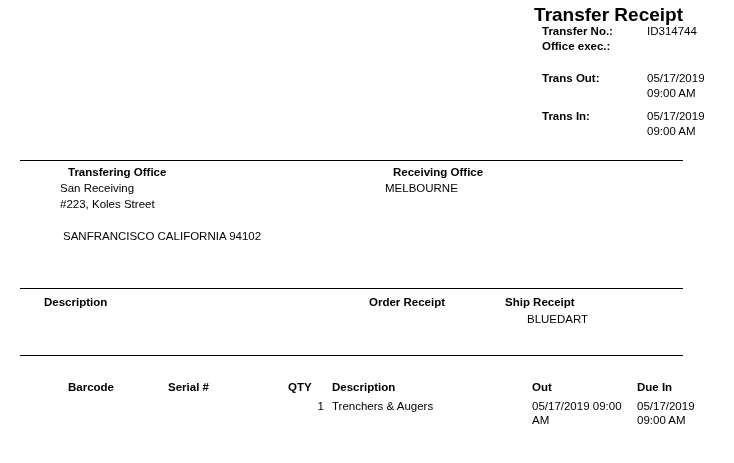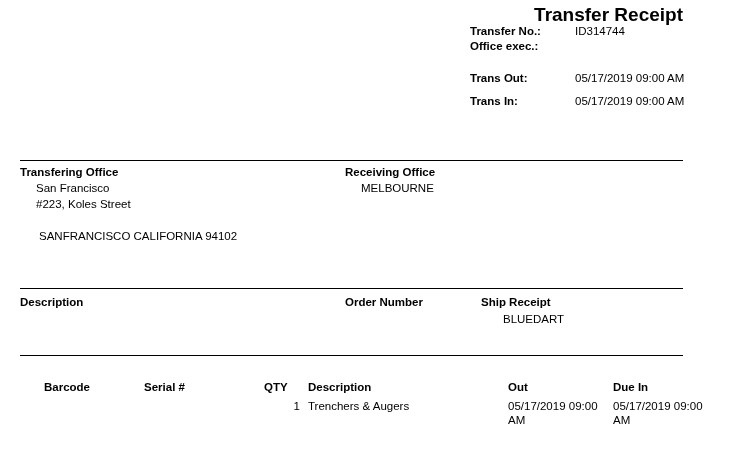--- a/index.html
+++ b/index.html
@@ -1,15 +1,15 @@
 <!DOCTYPE html>
 <html><head>
 <meta charset="utf-8">
 <style>
-  * { box-sizing: border-box; }
+  * { box-sizing: border-box; padding-left: 24px; }
   html, body {
     margin: 0;
     padding: 0;
     background: #ffffff;
     font-family: "Liberation Sans", sans-serif;
   }
   #page {
     position: relative;
     width: 734px;
     height: 463px;
@@ -153,35 +153,35 @@
     <div class="meta-row" style="margin-top:8px;">
       <div class="meta-label">Trans In:</div>
       <div class="meta-value">05/17/2019 09:00 AM</div>
     </div>
   </div>
 
   <div class="rule rule-1"></div>
 
   <div class="office-block transferring">
     <div class="office-head">Transfering Office</div>
-    <div class="office-line">San Francisco</div>
+    <div class="office-line">San Receiving</div>
     <div class="office-line">#223, Koles Street</div>
   </div>
 
   <div class="office-block receiving">
     <div class="office-head">Receiving Office</div>
     <div class="office-line">MELBOURNE</div>
   </div>
 
   <div class="address-full">SANFRANCISCO CALIFORNIA 94102</div>
 
   <div class="rule rule-2"></div>
 
   <div class="sec2-head sec2-desc">Description</div>
-  <div class="sec2-head sec2-order">Order Number</div>
+  <div class="sec2-head sec2-order">Order Receipt</div>
   <div class="sec2-head sec2-ship">Ship Receipt</div>
   <div class="sec2-ship-val">BLUEDART</div>
 
   <div class="rule rule-3"></div>
 
   <div class="tbl">
     <table>
       <thead>
         <tr>
           <th class="col-barcode">Barcode</th>

